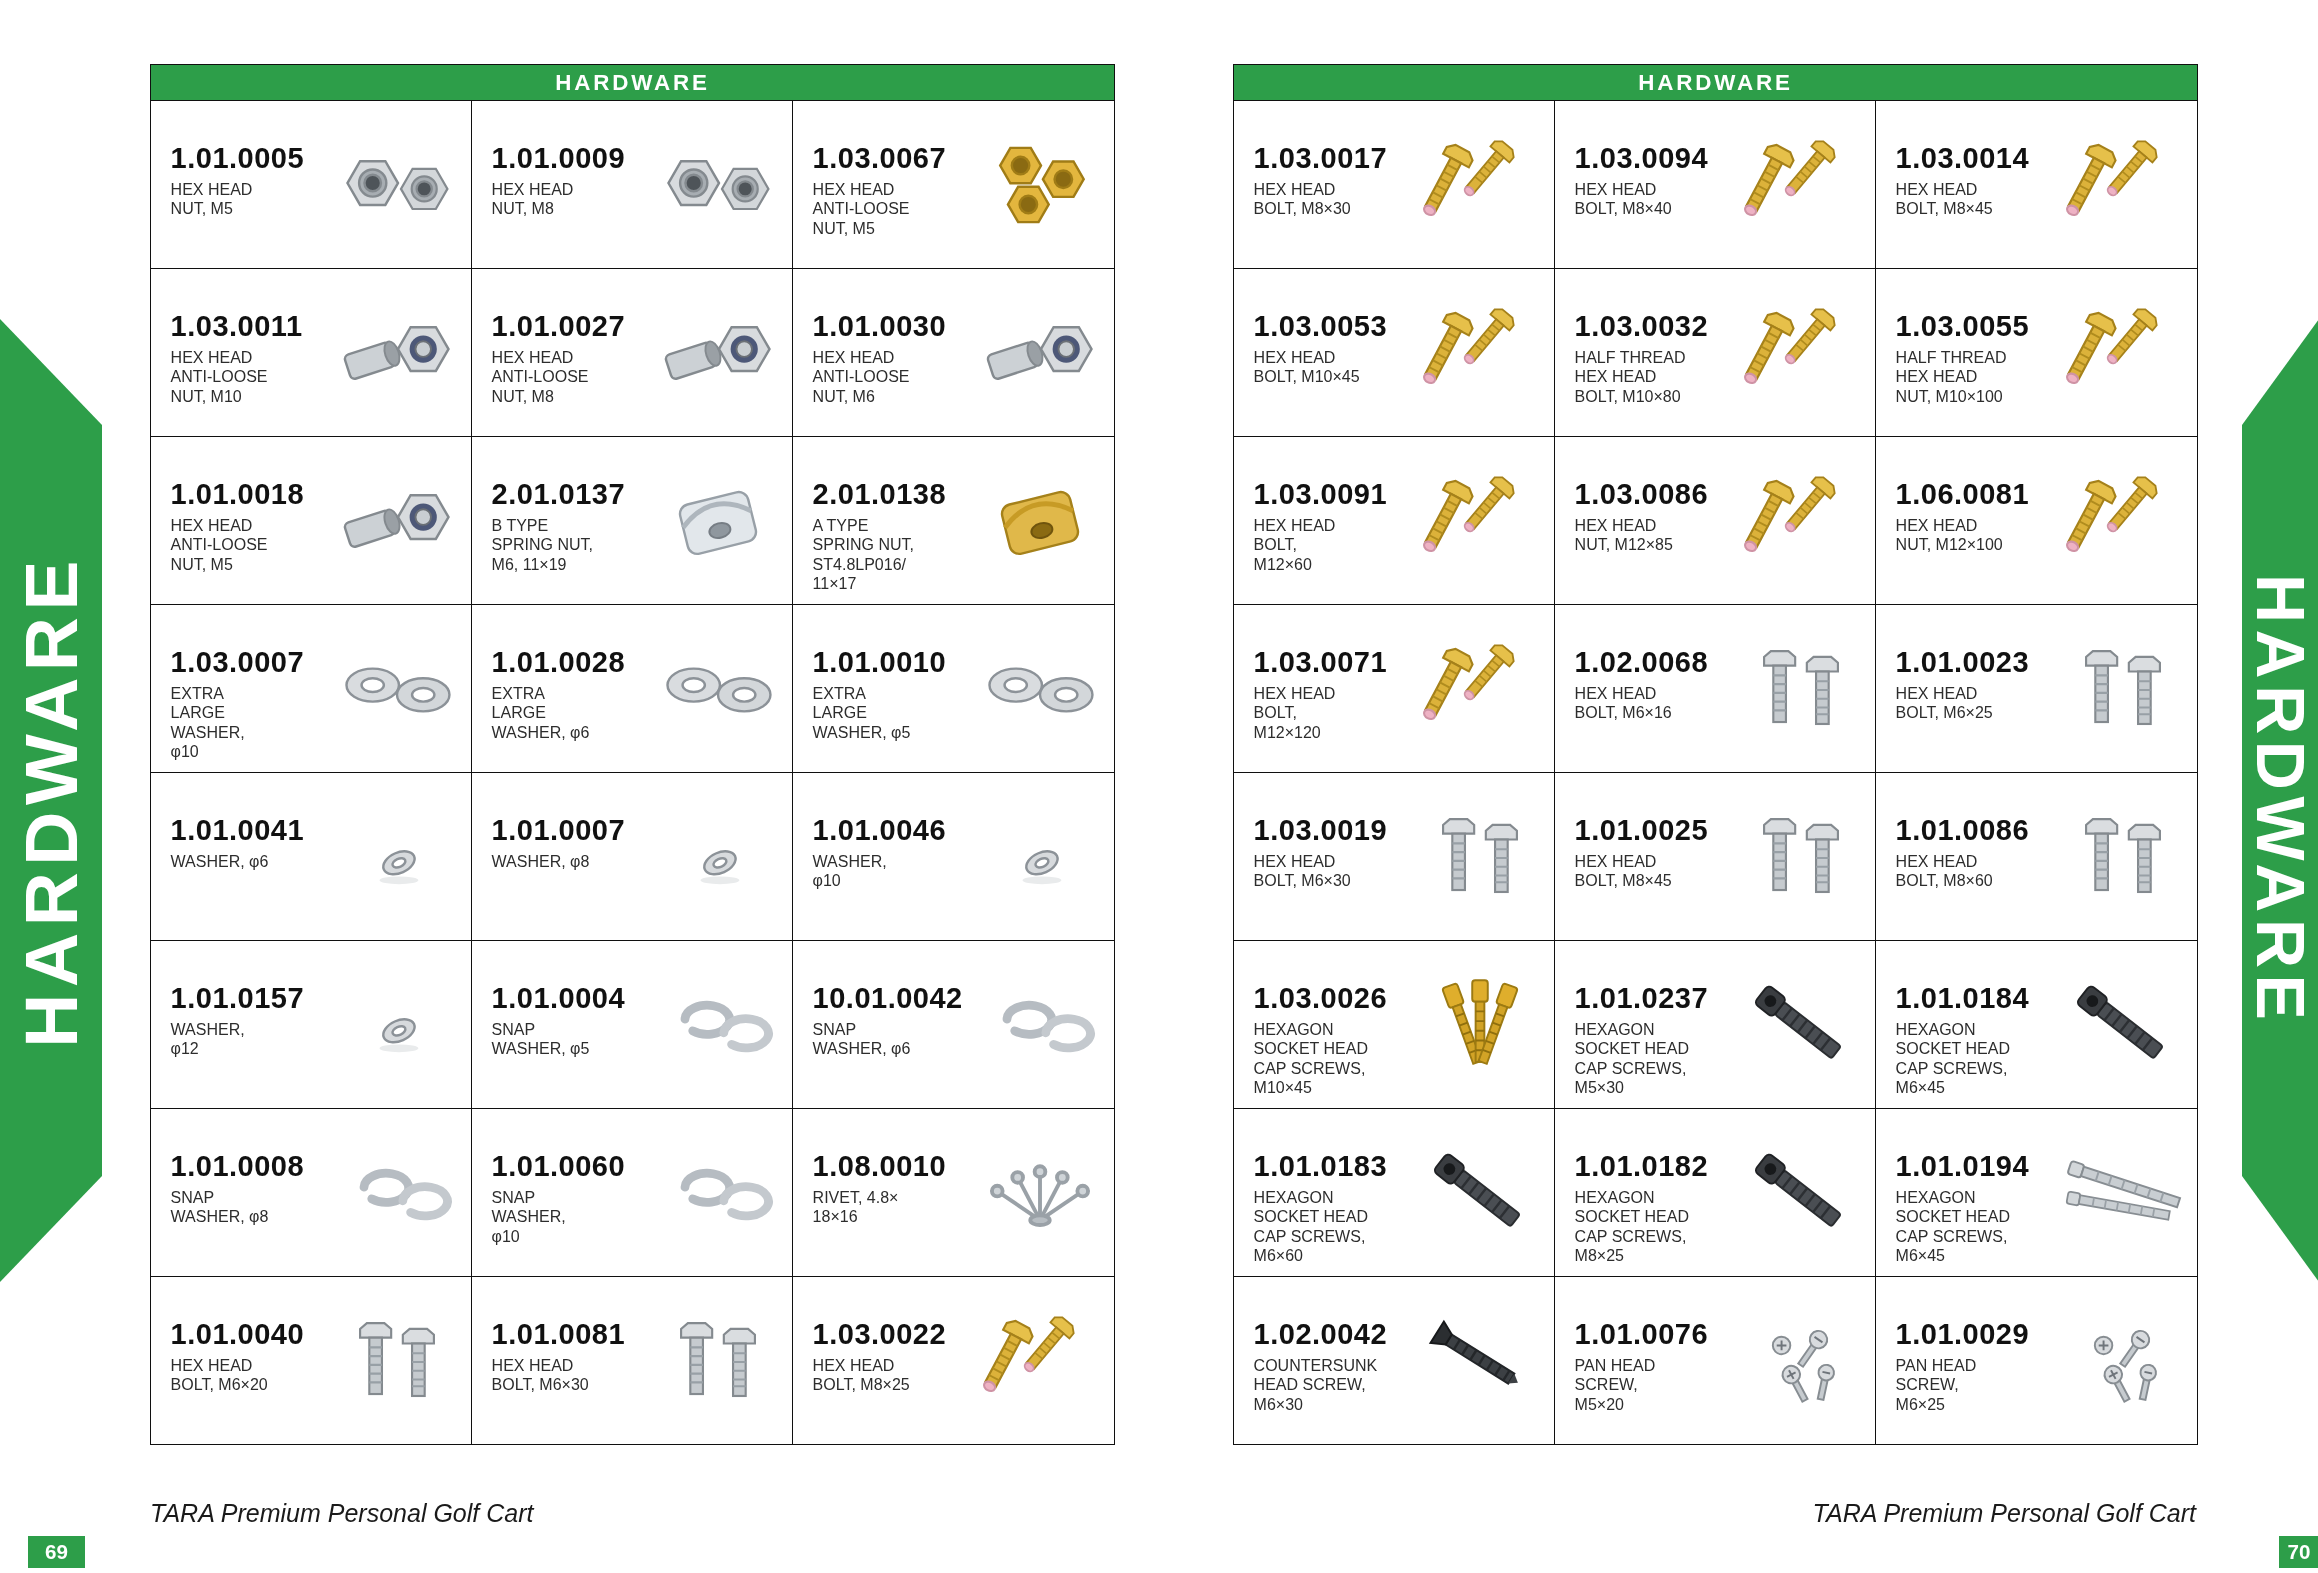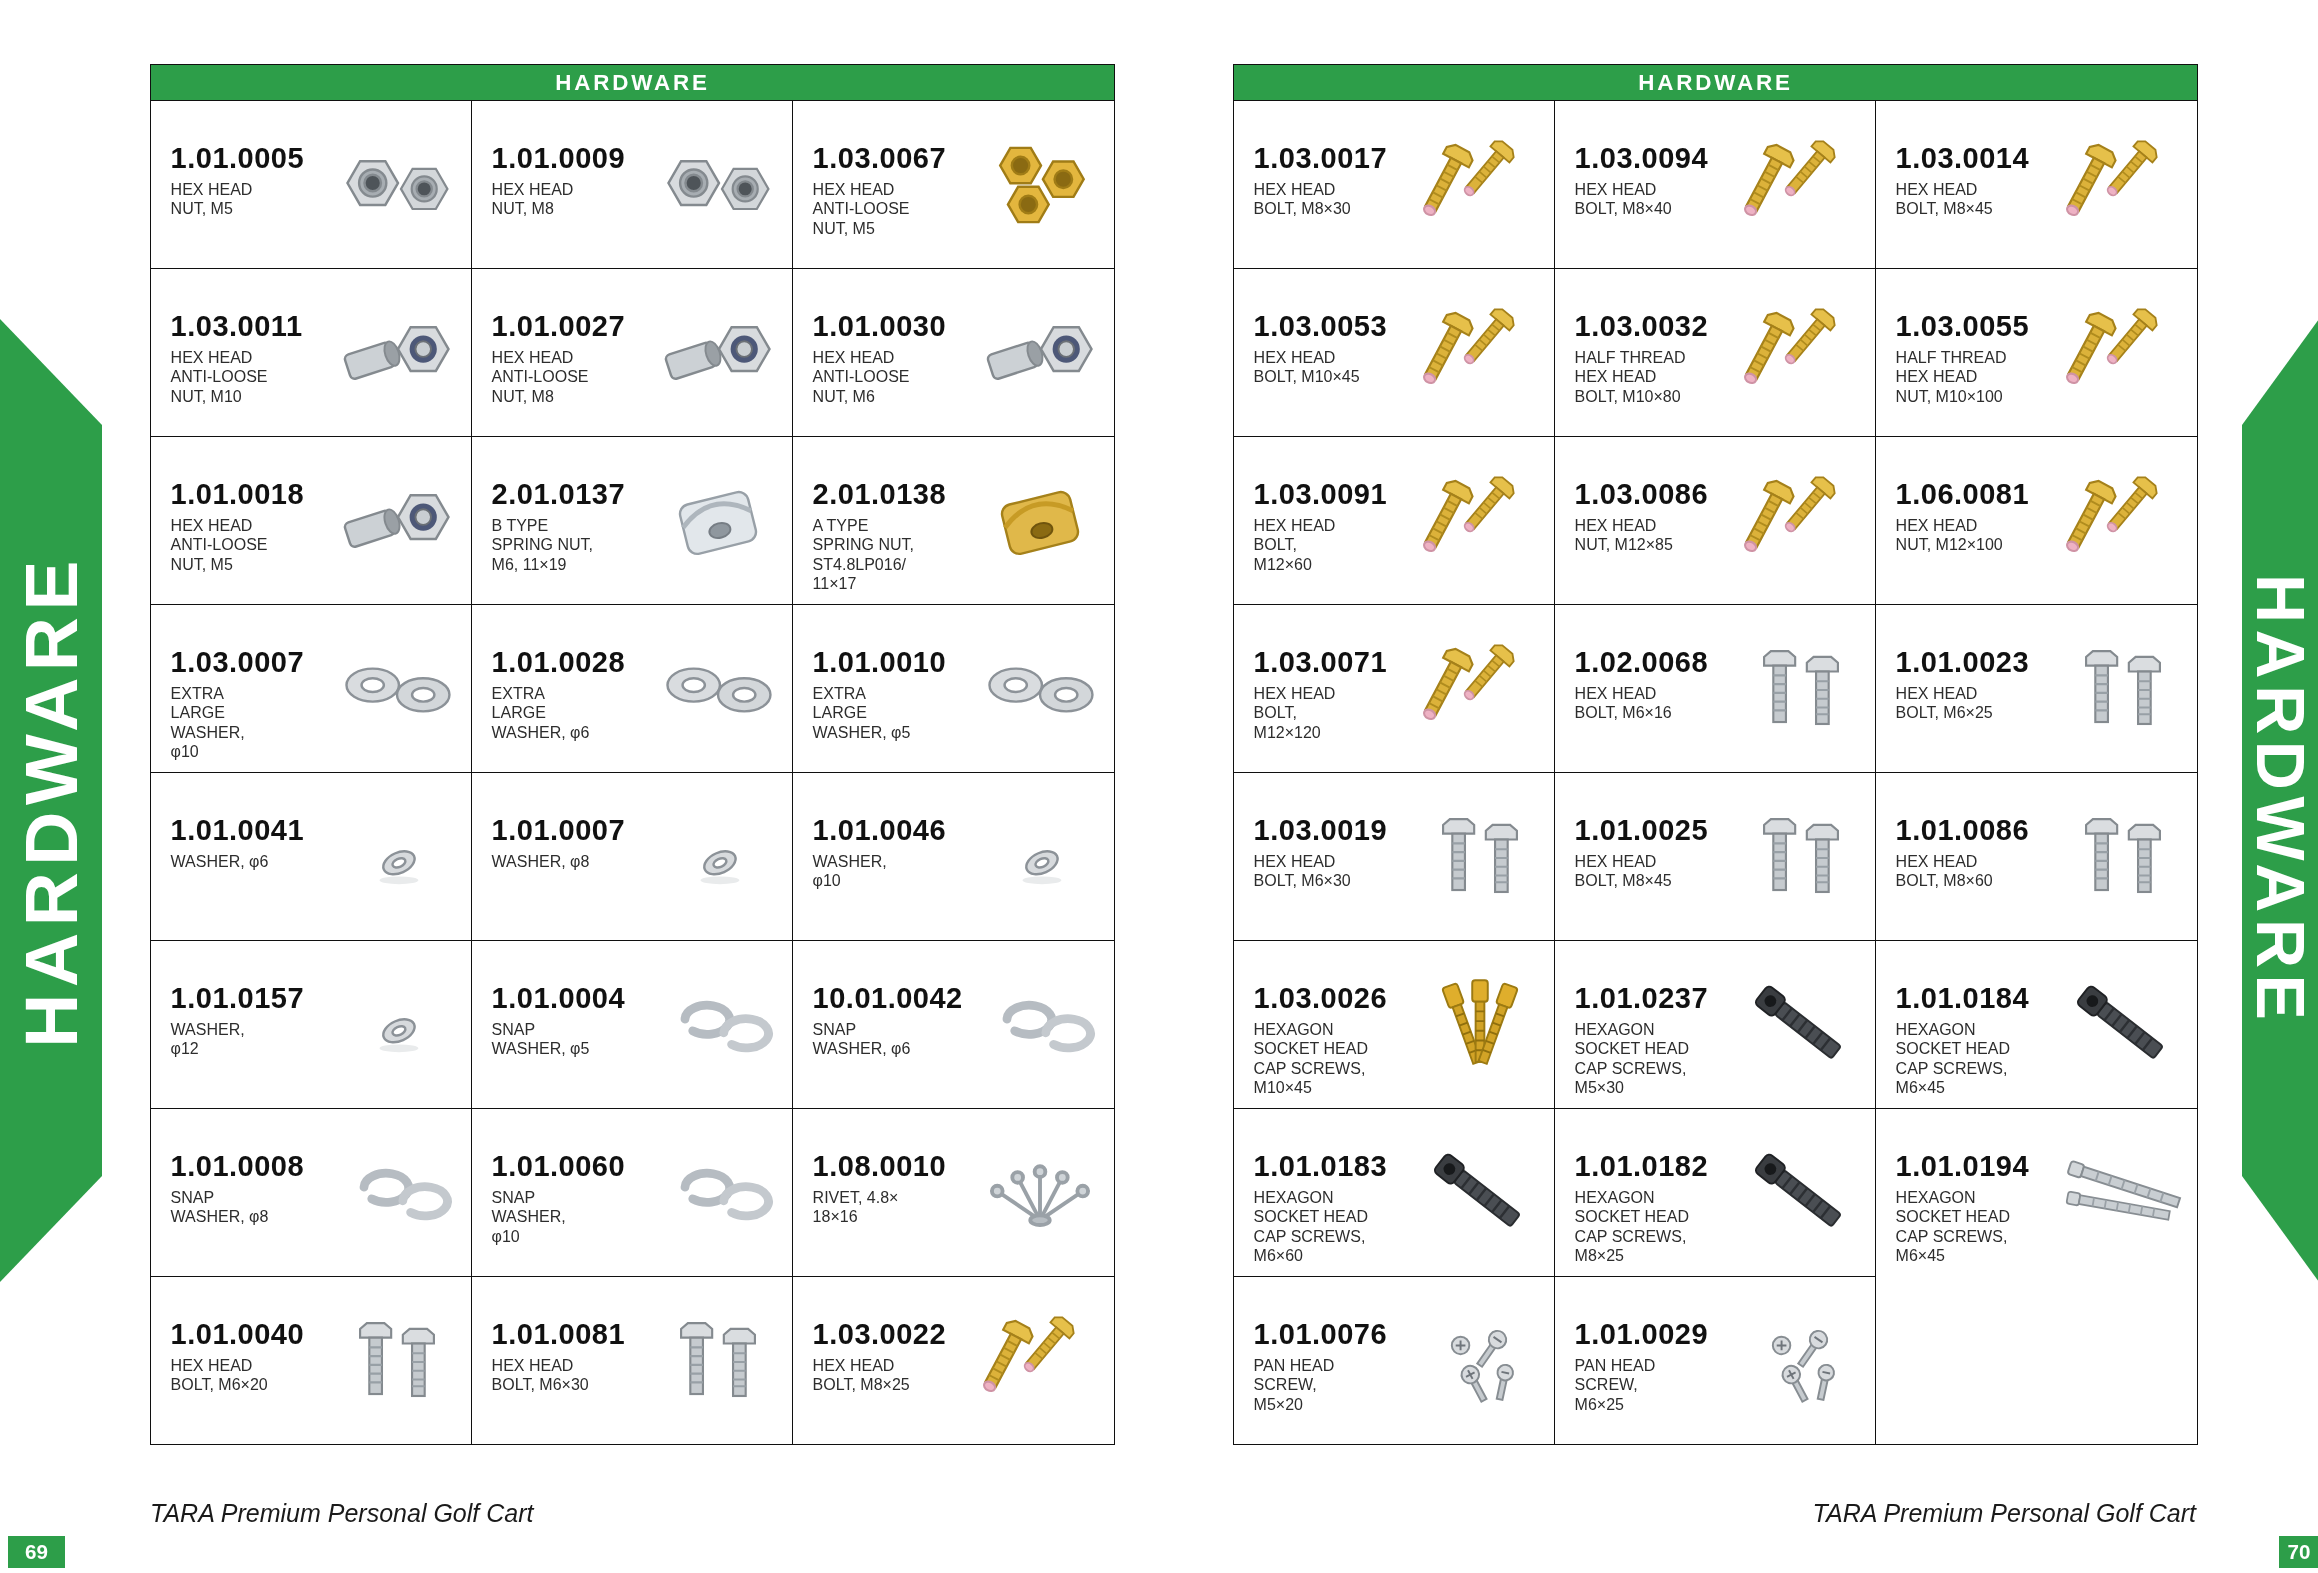--- a/index.html
+++ b/index.html
@@ -91,21 +91,21 @@
   #banner-left .banner-label  { font-size: 75px; writing-mode: vertical-rl; transform: rotate(180deg); }
   #banner-right .banner-label { font-size: 68px; writing-mode: vertical-rl; }
 
   
   .page-number {
     position: absolute; top: 1536px; height: 32px;
     background: var(--green); color: #fff;
     font-weight: bold; font-size: 20.6px;
     display: flex; align-items: center; justify-content: center;
   }
-  #page-num-left  { left: 8px;  width: 57px; }
+  #page-num-left  { left: 28px;  width: 57px; }
   #page-num-right { right: 0;    width: 40px; }
 
   .footer-text {
     position: absolute; top: 1499px;
     font-size: 25px; color: #1a1a1a; font-style: italic;
   }
   #footer-left  { left: 150px; }
   #footer-right { right: 123px; }
 </style>
 </head>
@@ -933,20 +933,34 @@
                 </g>
    <g transform="translate(72,42) rotate(18)">
                   <rect x="-60" y="-7" width="14" height="14" rx="3" fill="#d3d7da"></rect>
                   <rect x="-46" y="-5" width="104" height="10" fill="#c9ced2"></rect>
                   <path d="M-30,-5 v10 M-16,-5 v10 M-2,-5 v10 M12,-5 v10 M26,-5 v10 M40,-5 v10" stroke="#9aa1a7" stroke-width="2"></path>
                 </g>
               </g>
             </svg></div>
   </div>
 
+  <div class="cell">
+    <div class="code">1.02.0042</div>
+    <div class="desc">COUNTERSUNK
+HEAD SCREW,
+M6×30</div>
+    <div class="photo"><svg viewBox="0 0 140 100">
+              <g transform="translate(70,48) rotate(32)">
+   <rect x="-38" y="-6" width="76" height="12" fill="#3c4044" stroke="#222528" stroke-width="2"></rect>
+   <path d="M-28,-6 v12 M-18,-6 v12 M-8,-6 v12 M2,-6 v12 M12,-6 v12 M22,-6 v12 M32,-6 v12" stroke="#24272a" stroke-width="2.5"></path>
+   <polygon points="-52,-13 -38,-6 -38,6 -52,13" fill="#2b2e31" stroke="#17191b" stroke-width="2"></polygon>
+   <polygon points="38,-6 46,0 38,6" fill="#3c4044"></polygon>
+              </g>
+            </svg></div>
+  </div>
 
   <div class="cell">
     <div class="code">1.01.0076</div>
     <div class="desc">PAN HEAD
 SCREW,
 M5×20</div>
     <div class="photo"><svg viewBox="0 0 140 100">
               <g stroke="#878d92" stroke-width="2">
    <g transform="translate(50,34)">
                   <circle r="9" fill="#d8dbde"></circle>

